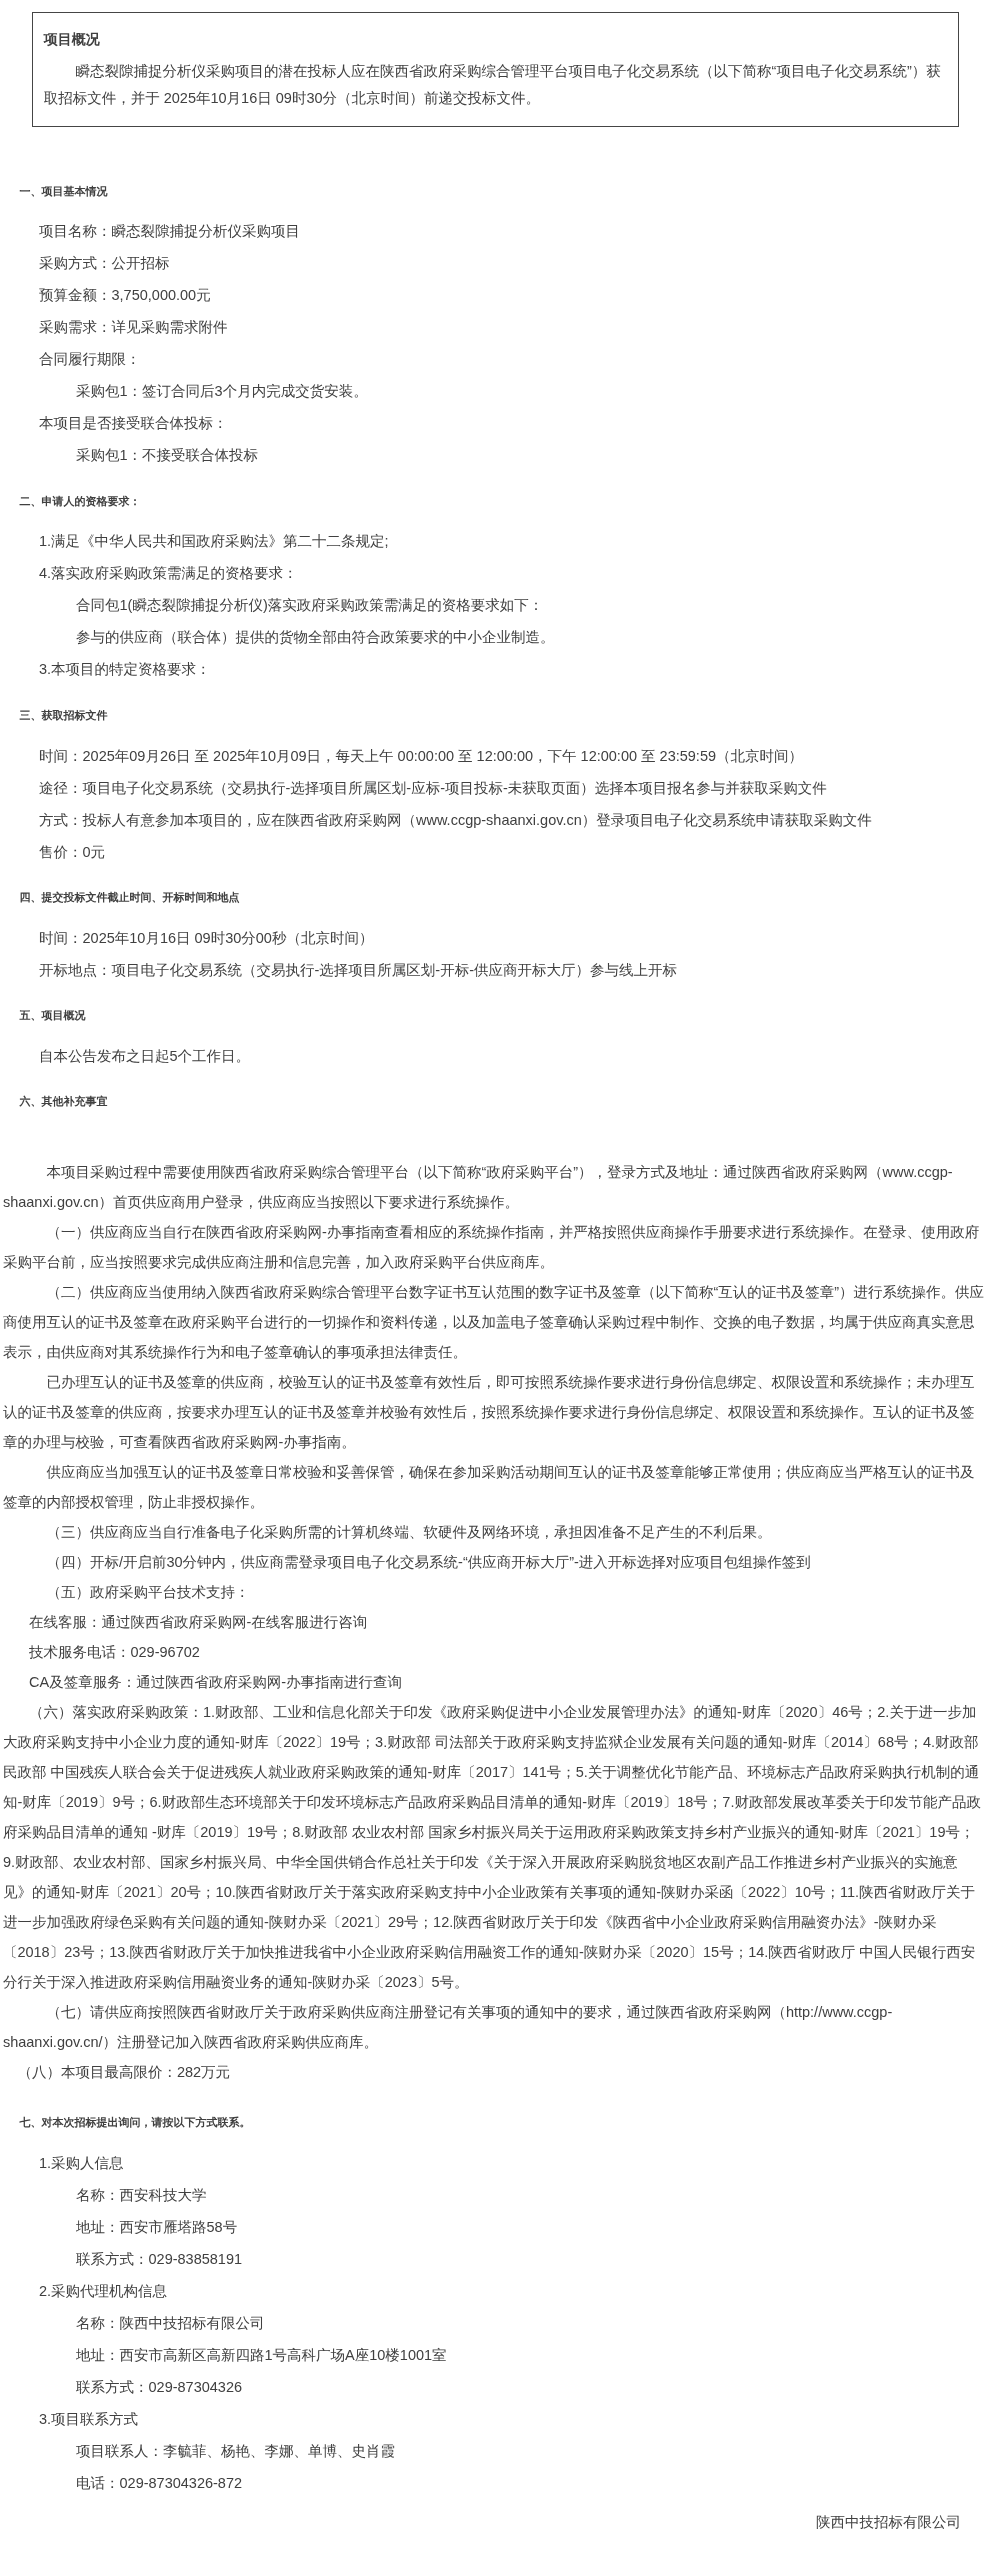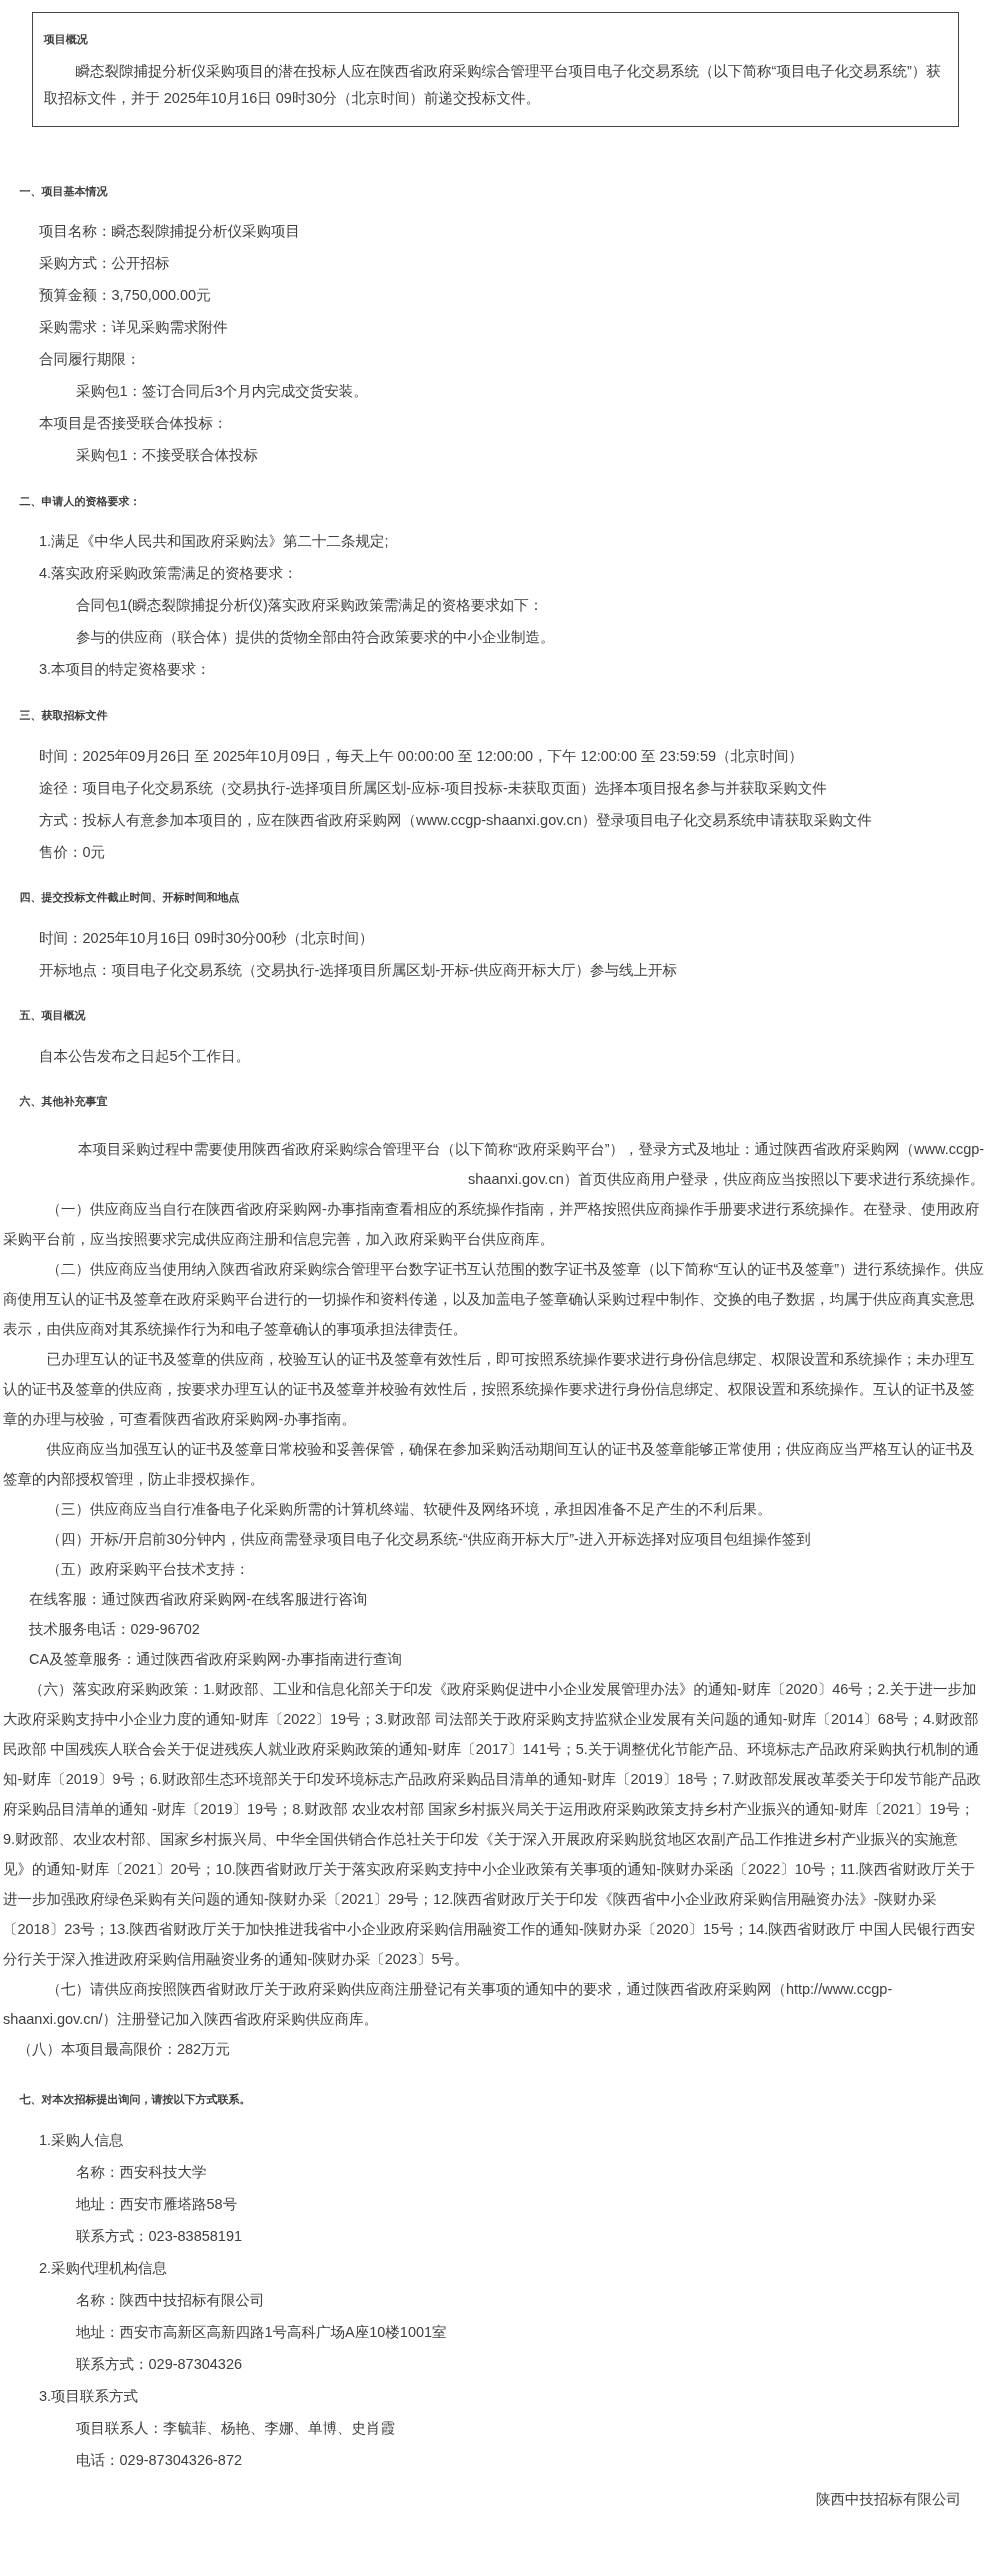--- a/index.html
+++ b/index.html
@@ -9,36 +9,36 @@
     font-family:"Liberation Sans","DejaVu Sans",sans-serif;
     font-size:14.5px;
   }
   .doc{width:990px;min-height:2576px;box-sizing:border-box;padding-bottom:11.6px;}
   
   .overview-box{
     margin:11.6px 31px 55px 32px;
     border:1px solid #454545;
     padding:11.6px 13.6px 7.8px 10.7px;
   }
-  .overview-title{font-weight:bold;font-size:11px;line-height:19.4px;margin:5.8px 0 0;}
+  .overview-title{font-weight:bold;font-size:14px;line-height:19.4px;margin:5.8px 0 0;}
   .overview-para{margin:8.7px 0 5.8px;line-height:27px;text-indent:2.2em;}
   
   .h2{
     margin:26px 31px 0 19.4px;
     padding-bottom:8.7px;
     font-size:11px;
     font-weight:bold;
     line-height:19.4px;
   }
   
   .it{margin:12.6px 19.4px 0 39px;line-height:19.4px;}
   .it.lv2{margin-left:76px;}
   
   .para{margin:0 5.8px 0 2.9px;line-height:30px;text-indent:3em;}
-  .h2 + .para{margin-top:14px;text-align:right;}
+  .h2 + .para{margin-top:37px;}
   .para.ind2{text-indent:1.8em;}
   .para.ind1{text-indent:1em;}
   
   .footer{margin:19.4px 29px 0 0;text-align:right;}
   .footer-line{line-height:19.4px;margin-top:12.6px;}
 </style>
 </head>
 <body>
 
 <div class="doc">
@@ -104,21 +104,21 @@
     <p class="para ind2">（六）落实政府采购政策：1.财政部、工业和信息化部关于印发《政府采购促进中小企业发展管理办法》的通知-财库〔2020〕46号；2.关于进一步加大政府采购支持中小企业力度的通知-财库〔2022〕19号；3.财政部 司法部关于政府采购支持监狱企业发展有关问题的通知-财库〔2014〕68号；4.财政部 民政部 中国残疾人联合会关于促进残疾人就业政府采购政策的通知-财库〔2017〕141号；5.关于调整优化节能产品、环境标志产品政府采购执行机制的通知-财库〔2019〕9号；6.财政部生态环境部关于印发环境标志产品政府采购品目清单的通知-财库〔2019〕18号；7.财政部发展改革委关于印发节能产品政府采购品目清单的通知 -财库〔2019〕19号；8.财政部 农业农村部 国家乡村振兴局关于运用政府采购政策支持乡村产业振兴的通知-财库〔2021〕19号；9.财政部、农业农村部、国家乡村振兴局、中华全国供销合作总社关于印发《关于深入开展政府采购脱贫地区农副产品工作推进乡村产业振兴的实施意见》的通知-财库〔2021〕20号；10.陕西省财政厅关于落实政府采购支持中小企业政策有关事项的通知-陕财办采函〔2022〕10号；11.陕西省财政厅关于进一步加强政府绿色采购有关问题的通知-陕财办采〔2021〕29号；12.陕西省财政厅关于印发《陕西省中小企业政府采购信用融资办法》-陕财办采〔2018〕23号；13.陕西省财政厅关于加快推进我省中小企业政府采购信用融资工作的通知-陕财办采〔2020〕15号；14.陕西省财政厅 中国人民银行西安分行关于深入推进政府采购信用融资业务的通知-陕财办采〔2023〕5号。</p>
     <p class="para">（七）请供应商按照陕西省财政厅关于政府采购供应商注册登记有关事项的通知中的要求，通过陕西省政府采购网（http://www.ccgp-shaanxi.gov.cn/）注册登记加入陕西省政府采购供应商库。</p>
     <p class="para ind1">（八）本项目最高限价：282万元</p>
   </div>
 
   <div class="sec">
     <div class="h2">七、对本次招标提出询问，请按以下方式联系。</div>
     <div class="it lv1">1.采购人信息</div>
     <div class="it lv2">名称：西安科技大学</div>
     <div class="it lv2">地址：西安市雁塔路58号</div>
-    <div class="it lv2">联系方式：023-83858191</div>
+    <div class="it lv2">联系方式：029-83858191</div>
     <div class="it lv1">2.采购代理机构信息</div>
     <div class="it lv2">名称：陕西中技招标有限公司</div>
     <div class="it lv2">地址：西安市高新区高新四路1号高科广场A座10楼1001室</div>
     <div class="it lv2">联系方式：029-87304326</div>
     <div class="it lv1">3.项目联系方式</div>
     <div class="it lv2">项目联系人：李毓菲、杨艳、李娜、单博、史肖霞</div>
     <div class="it lv2">电话：029-87304326-872</div>
   </div>
 
   <div class="footer">

